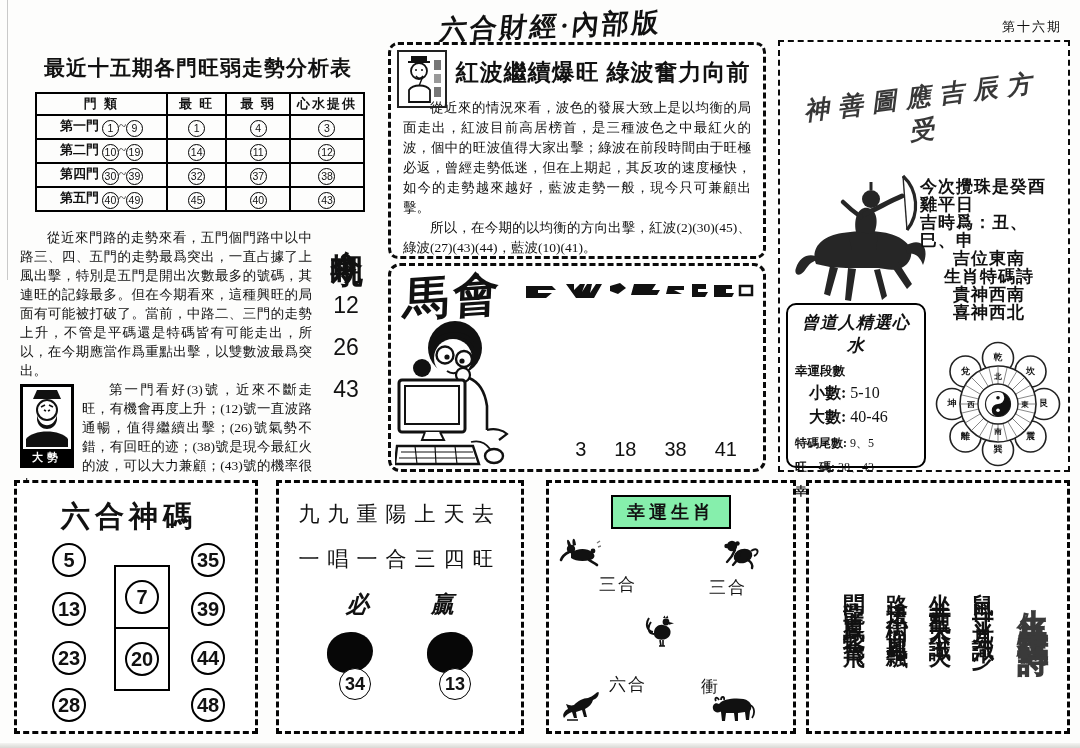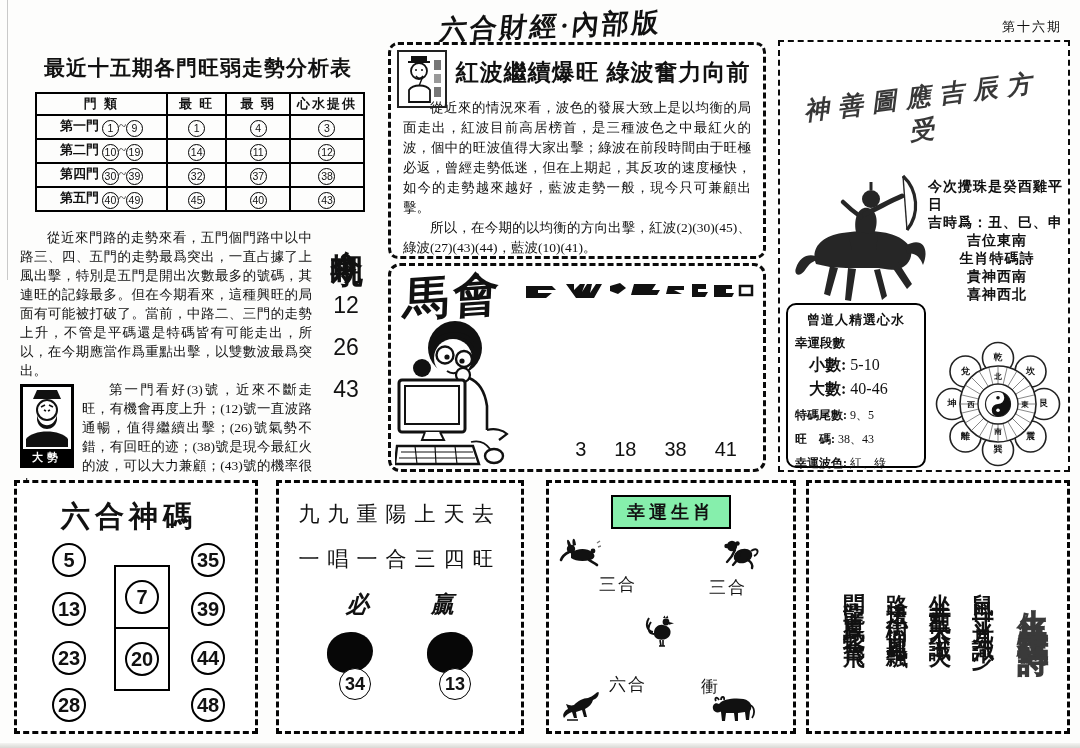--- a/index.html
+++ b/index.html
@@ -55,26 +55,26 @@
   .club-nums { position:absolute; right:26px; bottom:8px; display:flex; gap:28px;
     font-family:"Liberation Sans",sans-serif; font-size:20px; }
 
   
   .right-panel { position:absolute; left:778px; top:40px; width:292px; height:432px;
     border:2.5px dashed #0a0a0a; background:#fff; }
   .calligraphy { position:absolute; left:16px; top:38px; width:256px; font-size:25px; font-weight:700;
     font-style:italic; letter-spacing:9px; color:#1c1c1c; transform:rotate(-7deg);
     text-align:center; opacity:.88; }
   .rider { position:absolute; left:6px; top:126px; }
-  .draw-info { position:absolute; left:148px; top:136px; width:138px; font-size:14px; font-weight:700;
+  .draw-info { position:absolute; left:140px; top:136px; width:138px; font-size:17px; font-weight:700;
     line-height:18px; letter-spacing:1px; }
   .draw-info .c { text-align:center; }
   .picks-box { position:absolute; left:6px; top:261px; width:140px; height:165px;
     border:2px solid #000; border-radius:10px; padding:6px 7px; background:#fff; }
-  .picks-title { text-align:center; font-size:13px; font-weight:900; letter-spacing:1px; }
+  .picks-title { text-align:center; font-size:17px; font-weight:900; letter-spacing:1px;font-style:italic; }
   .picks-sec { font-size:12.5px; font-weight:900; margin-top:6px; }
   .picks-row { font-size:16px; margin:3px 0 0 14px; }
   .picks-line { font-size:12px; margin-top:7px; }
   .picks-line b { font-weight:900; }
   .bagua { position:absolute; left:154px; top:298px; }
 
   
   .bbox { position:absolute; top:480px; height:254px; border:3.5px dashed #050505; background:#fff; }
   .box-shen { left:14px; width:244px; }
   .shen-title { position:absolute; left:44px; top:14px; font-size:29px; letter-spacing:5px; font-weight:600; }

